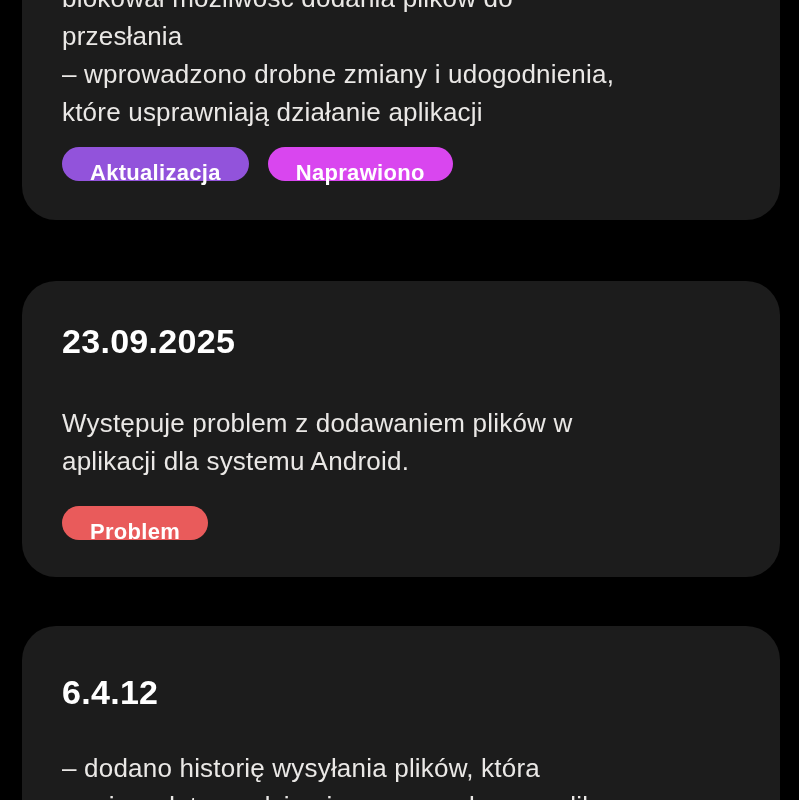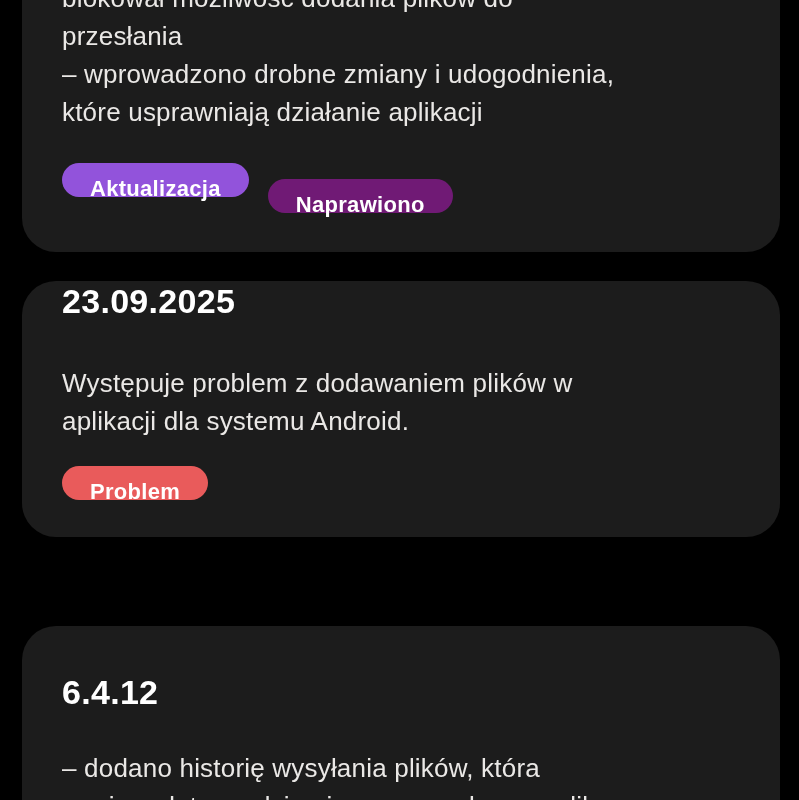--- a/index.html
+++ b/index.html
@@ -24,20 +24,21 @@
     padding-left: 40px;
     padding-right: 40px;
   }
   .card-clipped-top {
     top: -262px;
     padding-top: 241px;
     padding-bottom: 39px;
   }
   .card-middle {
     top: 281px;
+    padding-top: 40px;
     padding-bottom: 37px;
   }
   .card-bottom {
     top: 626px;
     padding-top: 46px;
     padding-bottom: 40px;
     min-height: 239px;
   }
   .card-title {
     font-size: 34px;
@@ -79,21 +80,21 @@
 </head>
 <body>
 
 <div class="card card-clipped-top">
   <div class="card-body">blokował możliwość dodania plików do
 przesłania
 – wprowadzono drobne zmiany i udogodnienia,
 które usprawniają działanie aplikacji</div>
   <div class="badge-row">
     <span class="badge" style="background: rgb(146, 83, 219);">Aktualizacja</span>
-    <span class="badge" style="background: #701a75; margin-top: 32px;">Naprawiono</span>
+    <span class="badge" style="background: #d946ef;">Naprawiono</span>
   </div>
 </div>
 
 <div class="card card-middle">
   <div class="card-title">23.09.2025</div>
   <div class="card-body">Występuje problem z dodawaniem plików w
 aplikacji dla systemu Android.</div>
   <div class="badge-row">
     <span class="badge" style="background: rgb(233, 91, 91);">Problem</span>
   </div>

